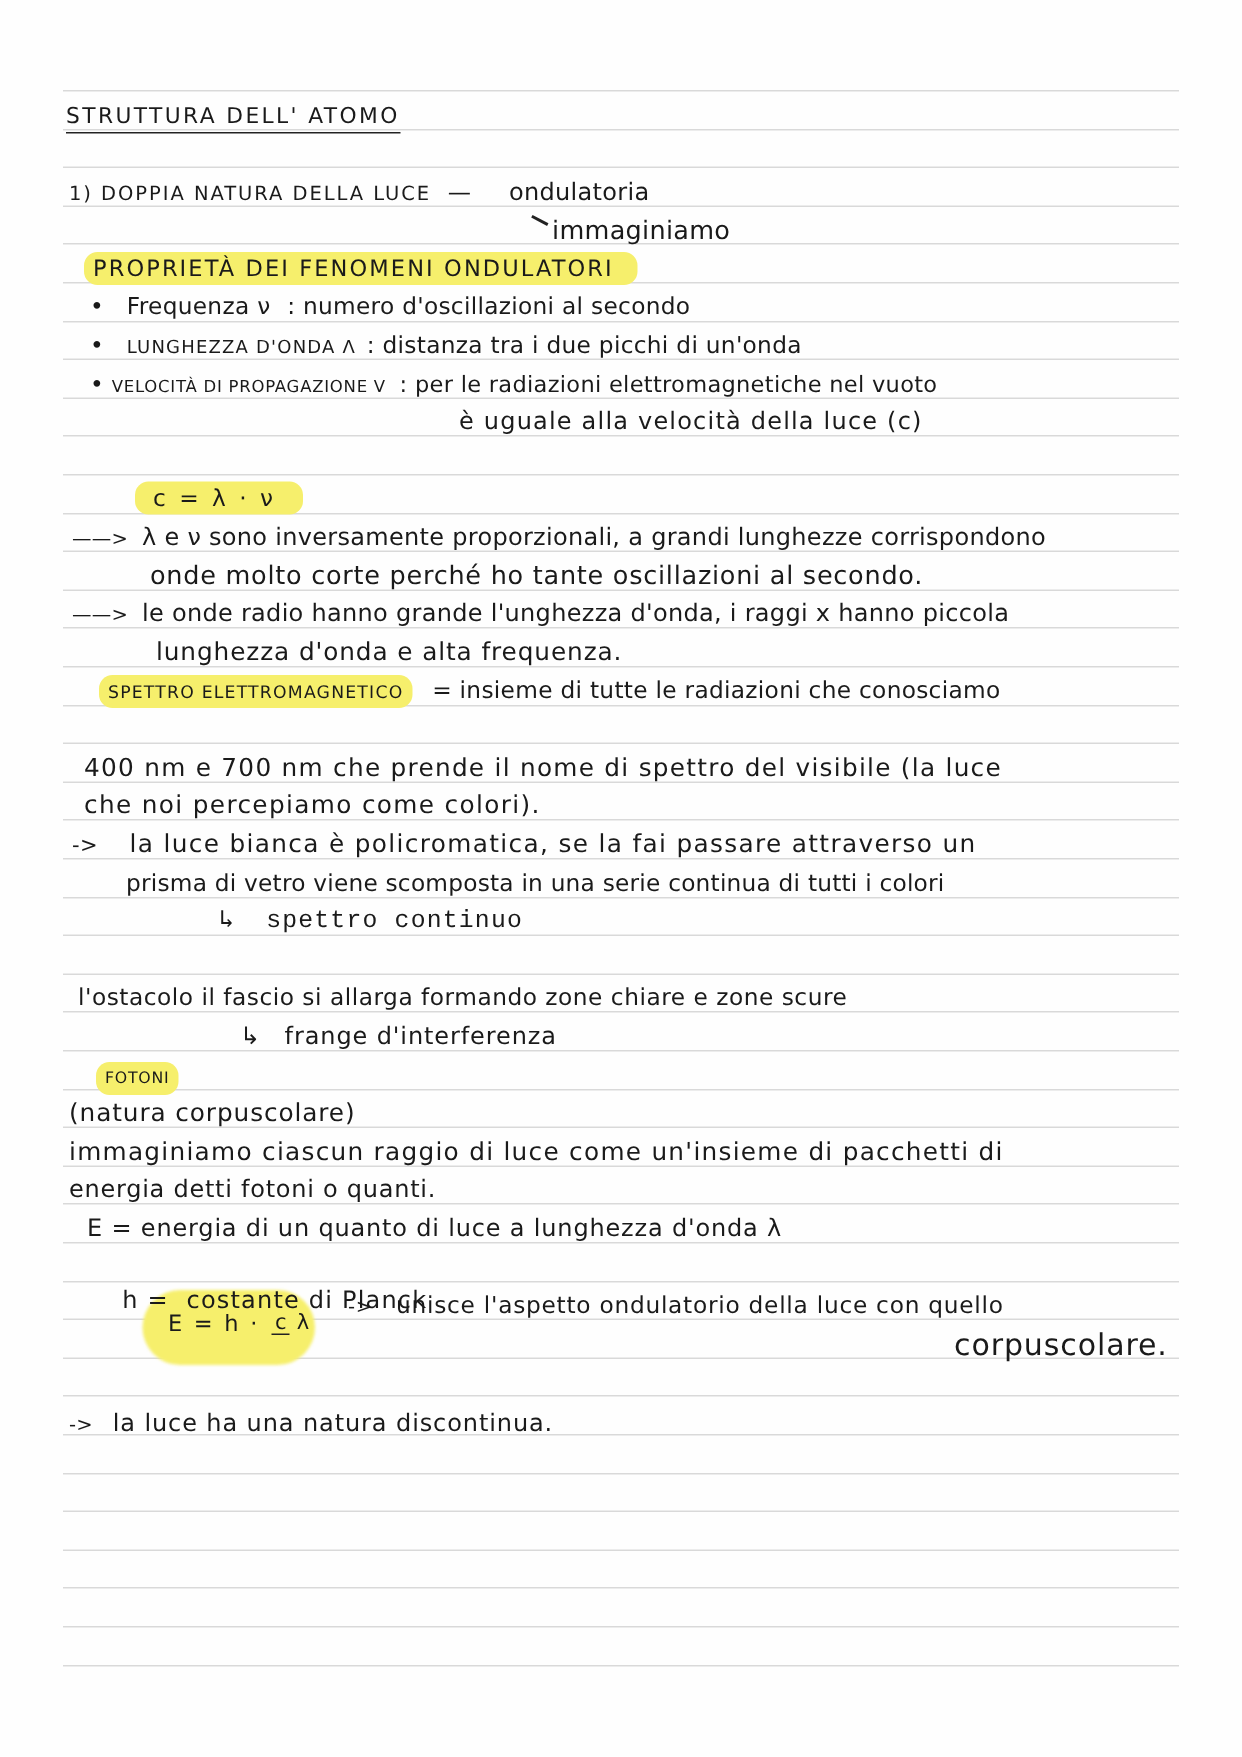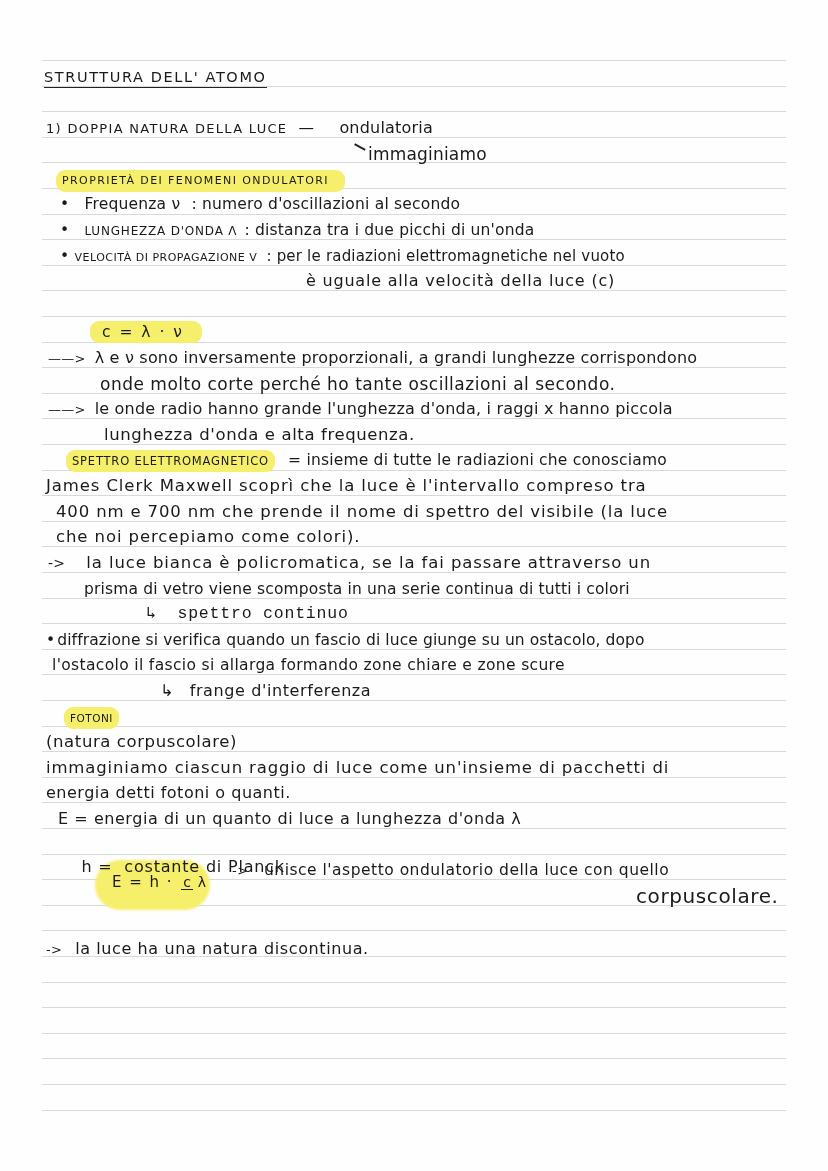--- a/index.html
+++ b/index.html
@@ -134,21 +134,21 @@
     <span class="caps" style="font-size:13px; letter-spacing:1.3px;">1) DOPPIA NATURA DELLA LUCE</span>
     <span style="margin-left:6px;">—</span>
     <span style="margin-left:20px; font-size:16px;">ondulatoria</span>
   </div>
   <div class="branch"></div>
   <div class="row" style="top:143px; left:368px; font-size:17px;">
     <span>immaginiamo</span>
   </div>
 
   <div class="row" style="top:168px; left:62px;">
-    <span class="hl caps" style="font-size:11px; letter-spacing:1.4px; padding-right:16px;">Proprietà dei fenomeni ondulatori</span>
+    <span class="hl caps" style="font-size:15px; letter-spacing:1.4px; padding-right:16px;">Proprietà dei fenomeni ondulatori</span>
   </div>
 
   <div class="row" style="top:193px; left:60px;">
     <span>•</span>
     <span style="margin-left:10px;">Frequenza ν</span>
     <span style="margin-left:6px;">: numero d'oscillazioni al secondo</span>
   </div>
   <div class="row" style="top:219px; left:60px;">
     <span>•</span>
     <span class="caps" style="margin-left:10px; font-size:12px; letter-spacing:0.8px;">Lunghezza d'onda λ</span>
@@ -179,45 +179,39 @@
     <span style="margin-left:4px; font-size:16px;">le onde radio hanno grande l'unghezza d'onda, i raggi x hanno piccola</span>
   </div>
   <div class="row" style="top:424px; left:104px; font-size:16.5px; letter-spacing:0.6px;">
     <span>lunghezza d'onda e alta frequenza.</span>
   </div>
 
   <div class="row" style="top:449px; left:72px;">
     <span class="hl caps" style="font-size:11.5px; letter-spacing:0.8px;">Spettro elettromagnetico</span>
     <span style="margin-left:8px; font-size:15.5px;">= insieme di tutte le radiazioni che conosciamo</span>
   </div>
-  <div class="row" style="top:475px; left:46px; font-size:16.5px; letter-spacing:0.9px;">
-    <span>James Clerk Maxwell scoprì che la luce è l'intervallo compreso tra</span>
-  </div>
   <div class="row" style="top:501px; left:56px; font-size:16.5px; letter-spacing:0.85px;">
     <span>400 nm e 700 nm che prende il nome di spettro del visibile (la luce</span>
   </div>
   <div class="row" style="top:526px; left:56px; font-size:16.5px; letter-spacing:0.9px;">
     <span>che noi percepiamo come colori).</span>
   </div>
 
   <div class="row" style="top:552px; left:48px;">
     <span class="arrow" style="font-size:14px;">-&gt;</span>
     <span style="margin-left:16px; font-size:16.5px; letter-spacing:0.9px;">la luce bianca è policromatica, se la fai passare attraverso un</span>
   </div>
   <div class="row" style="top:578px; left:84px; font-size:15.5px; letter-spacing:0.15px;">
     <span>prisma di vetro viene scomposta in una serie continua di tutti i colori</span>
   </div>
   <div class="row" style="top:603px; left:146px; font-size:16.5px; letter-spacing:0.8px;font-family:Liberation Mono, monospace;">
     <span>↳</span>
     <span style="margin-left:10px;">spettro continuo</span>
   </div>
 
-  <div class="row" style="top:629px; left:46px; font-size:15.5px; letter-spacing:0.1px;">
-    <span>•</span><span style="margin-left:2px;">diffrazione si verifica quando un fascio di luce giunge su un ostacolo, dopo</span>
-  </div>
   <div class="row" style="top:654px; left:52px; font-size:15.5px; letter-spacing:0.35px;">
     <span>l'ostacolo il fascio si allarga formando zone chiare e zone scure</span>
   </div>
   <div class="row" style="top:680px; left:160px; font-size:16px; letter-spacing:0.6px;">
     <span>↳</span>
     <span style="margin-left:10px;">frange d'interferenza</span>
   </div>
 
   <div class="row" style="top:706px; left:70px;">
     <span class="hl caps" style="font-size:10.5px; letter-spacing:0.5px; padding:0 6px;">Fotoni</span>

